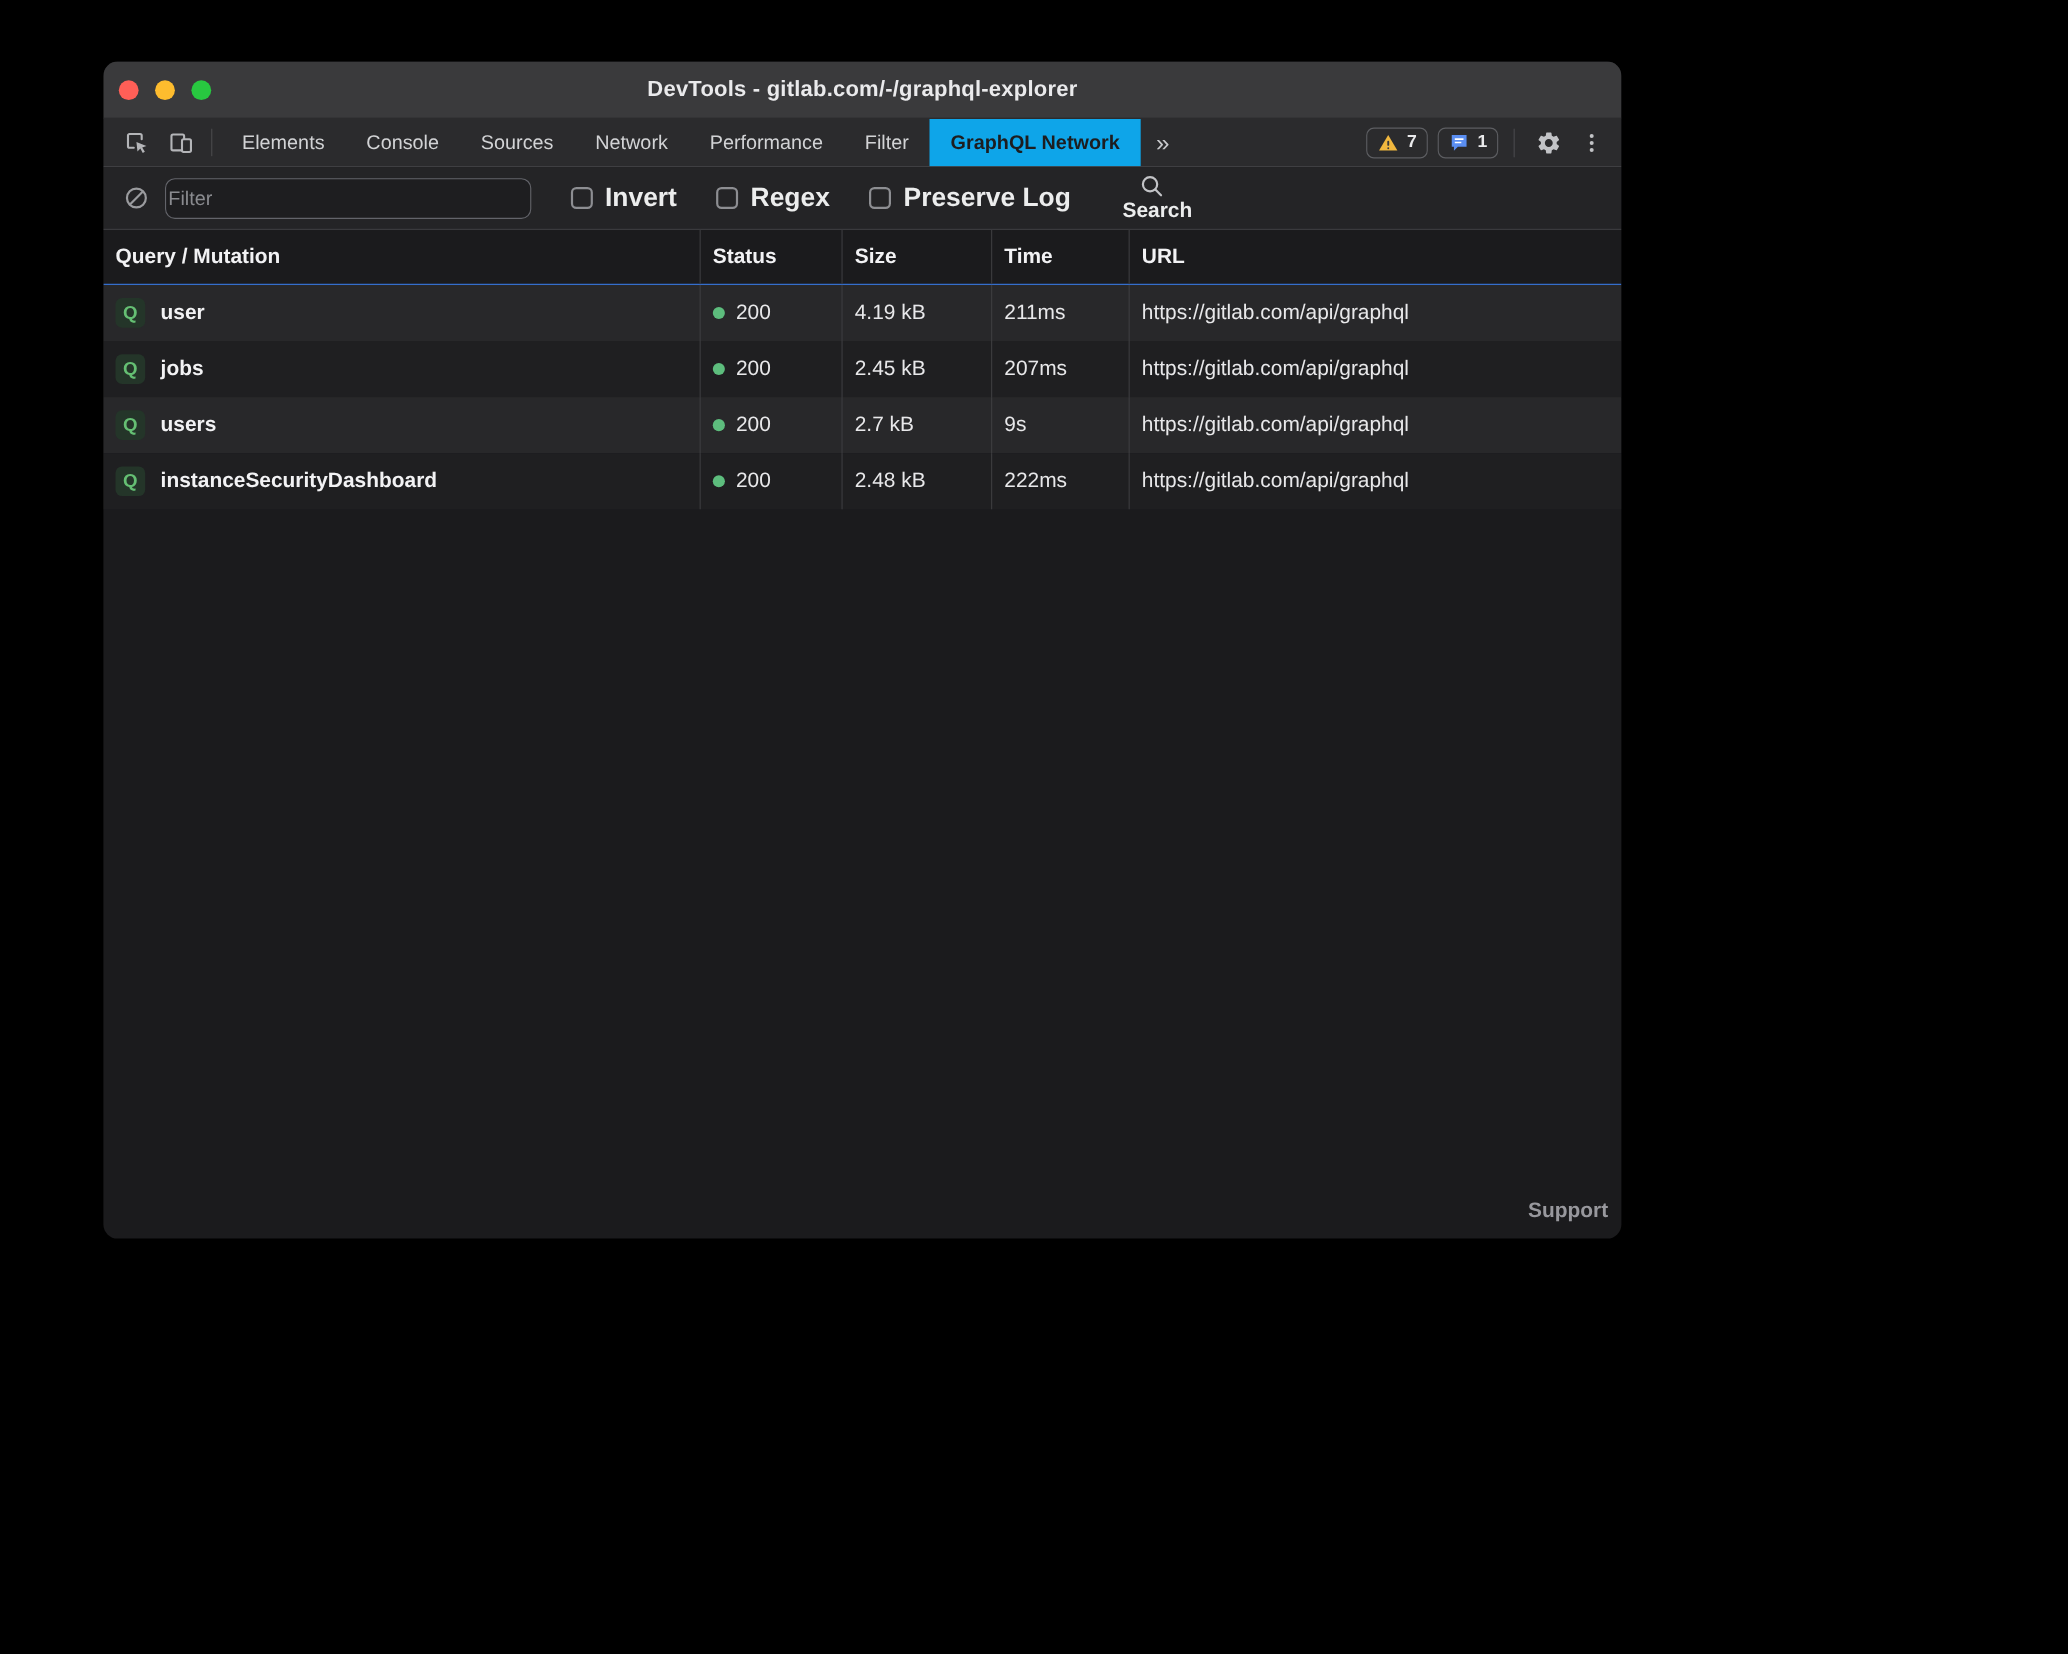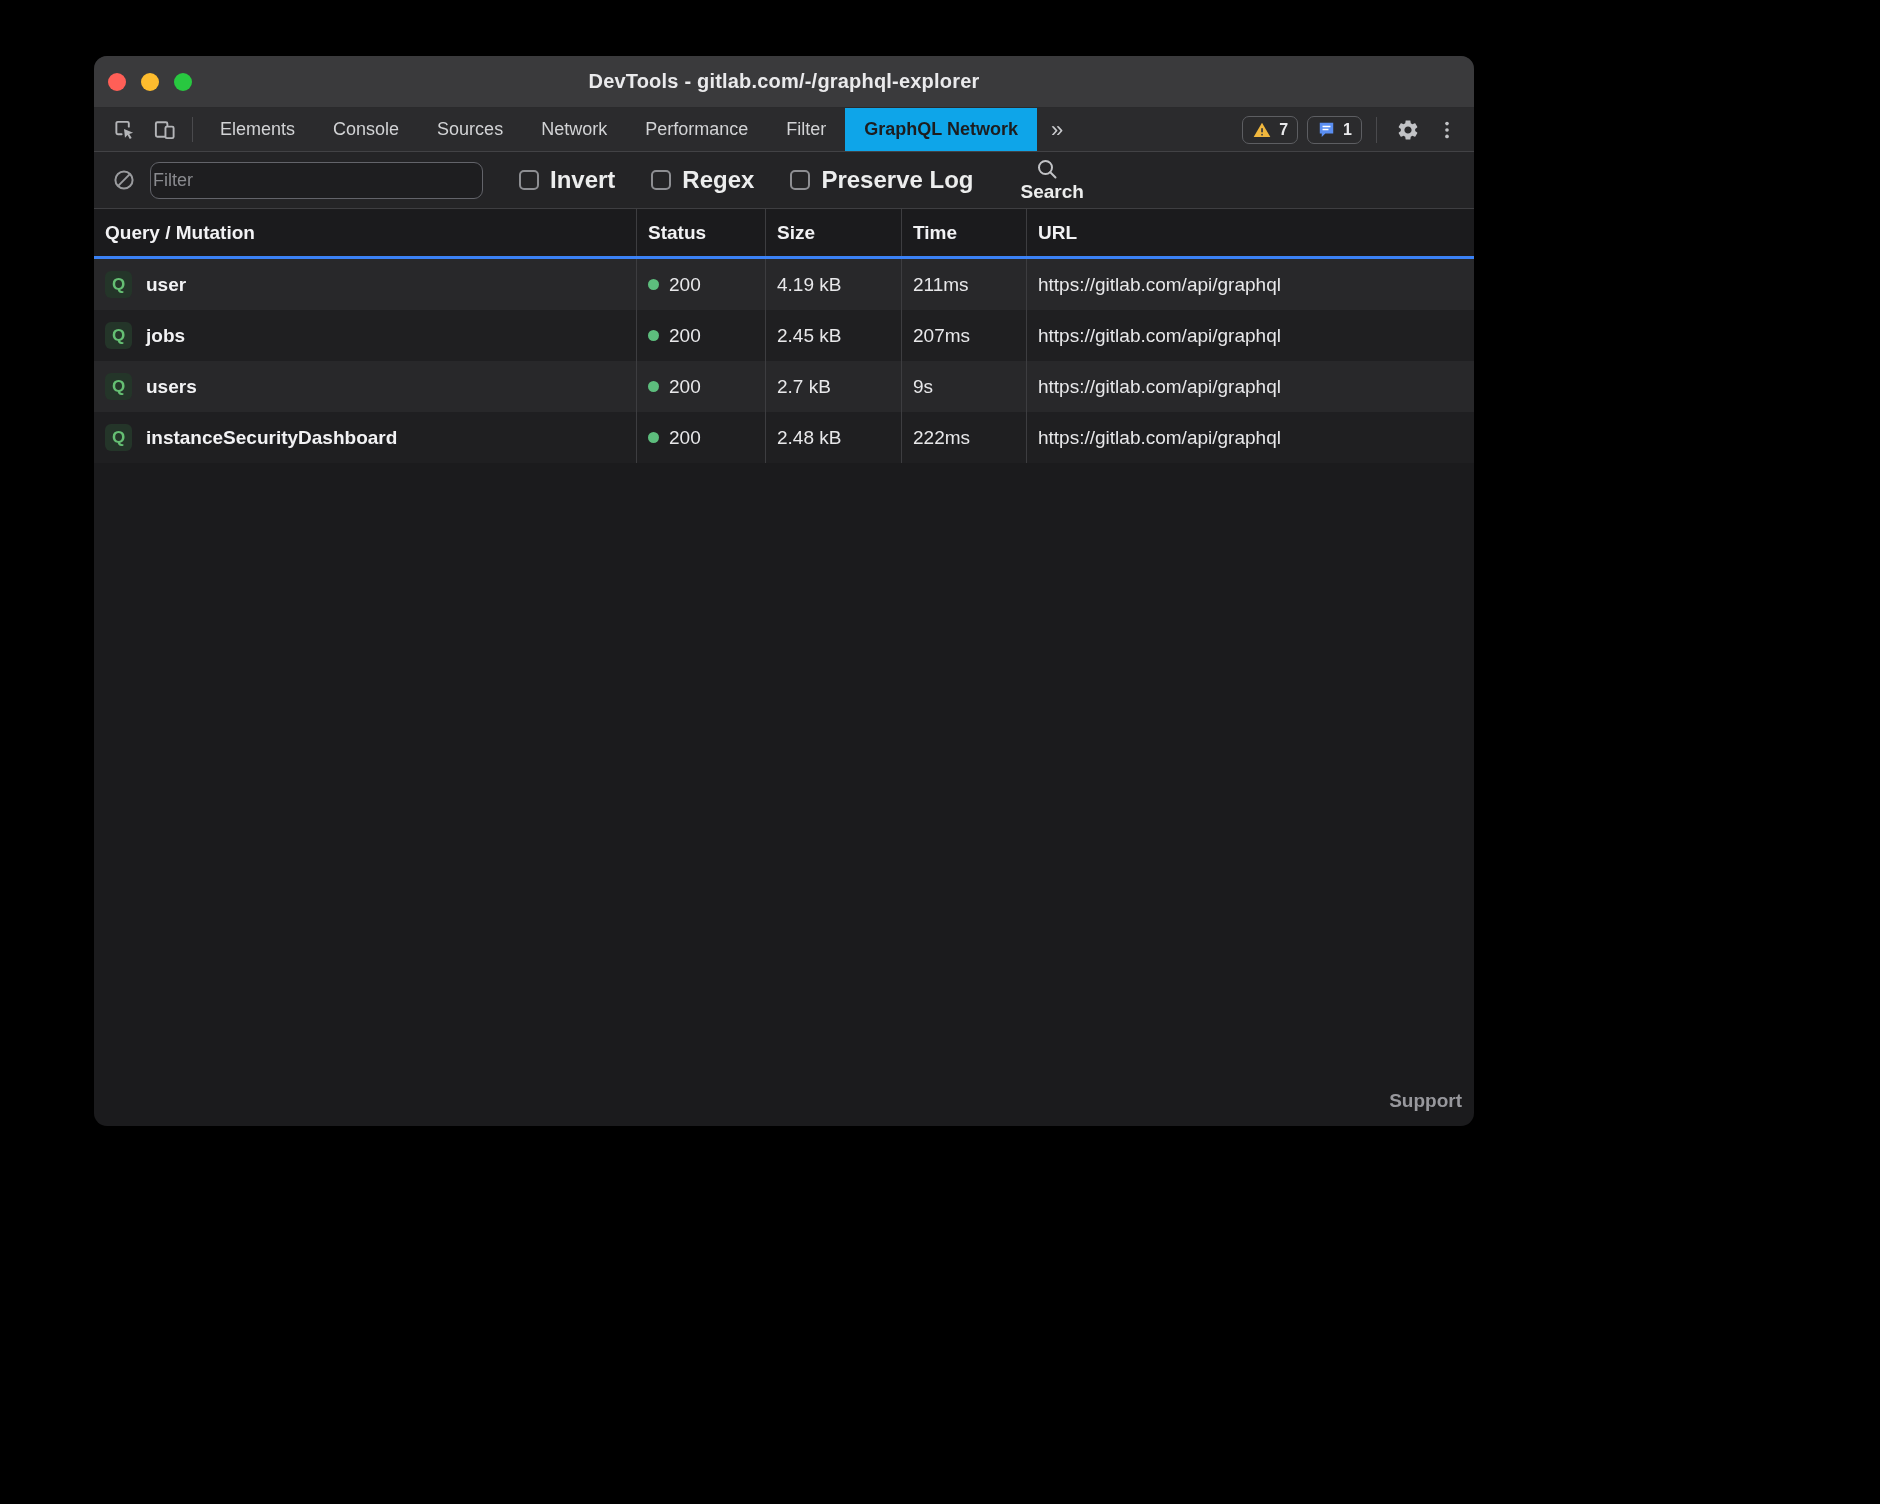--- a/index.html
+++ b/index.html
@@ -56,21 +56,21 @@
   .checkgroup { display:flex; align-items:center; margin-left:36px; cursor:pointer; }
   .cbox { width:20px; height:20px; border:2px solid #8d8e92; border-radius:5px; background:transparent; }
   .cblabel { margin-left:11px; color:#eceded; font-size:24px; font-weight:bold; }
   .searchbtn { display:flex; align-items:center; margin-left:37px; cursor:pointer;flex-direction:column; }
   .searchbtn .slabel { margin-left:10px; color:#eceded; font-size:19px; font-weight:bold; }
 
   
   .trow { display:grid; grid-template-columns:542px 129px 136px 125px 1fr; }
   .cell { display:flex; align-items:center; padding:0 11px; overflow:hidden; white-space:nowrap; }
   .cell + .cell { border-left:1px solid #3d3d40; }
-  .thead { height:50px; border-bottom:3px solid #3b82f6; }
+  .thead { height:50px; border-bottom:1px solid #3b82f6; }
   .thead .cell { color:#f2f2f4; font-size:19px; font-weight:bold; }
   .row { height:51px; cursor:pointer; }
   .row.odd { background:#28282a; }
   .row.even { background:#1f1f21; }
   .row .cell { color:#e8e8ea; font-size:19px; }
   .qbadge {
     width:27px; height:27px; border-radius:6px; background:#243529; color:#65bf73;
     display:flex; align-items:center; justify-content:center;
     font-size:17px; font-weight:bold; margin-right:14px; flex:none;
   }

